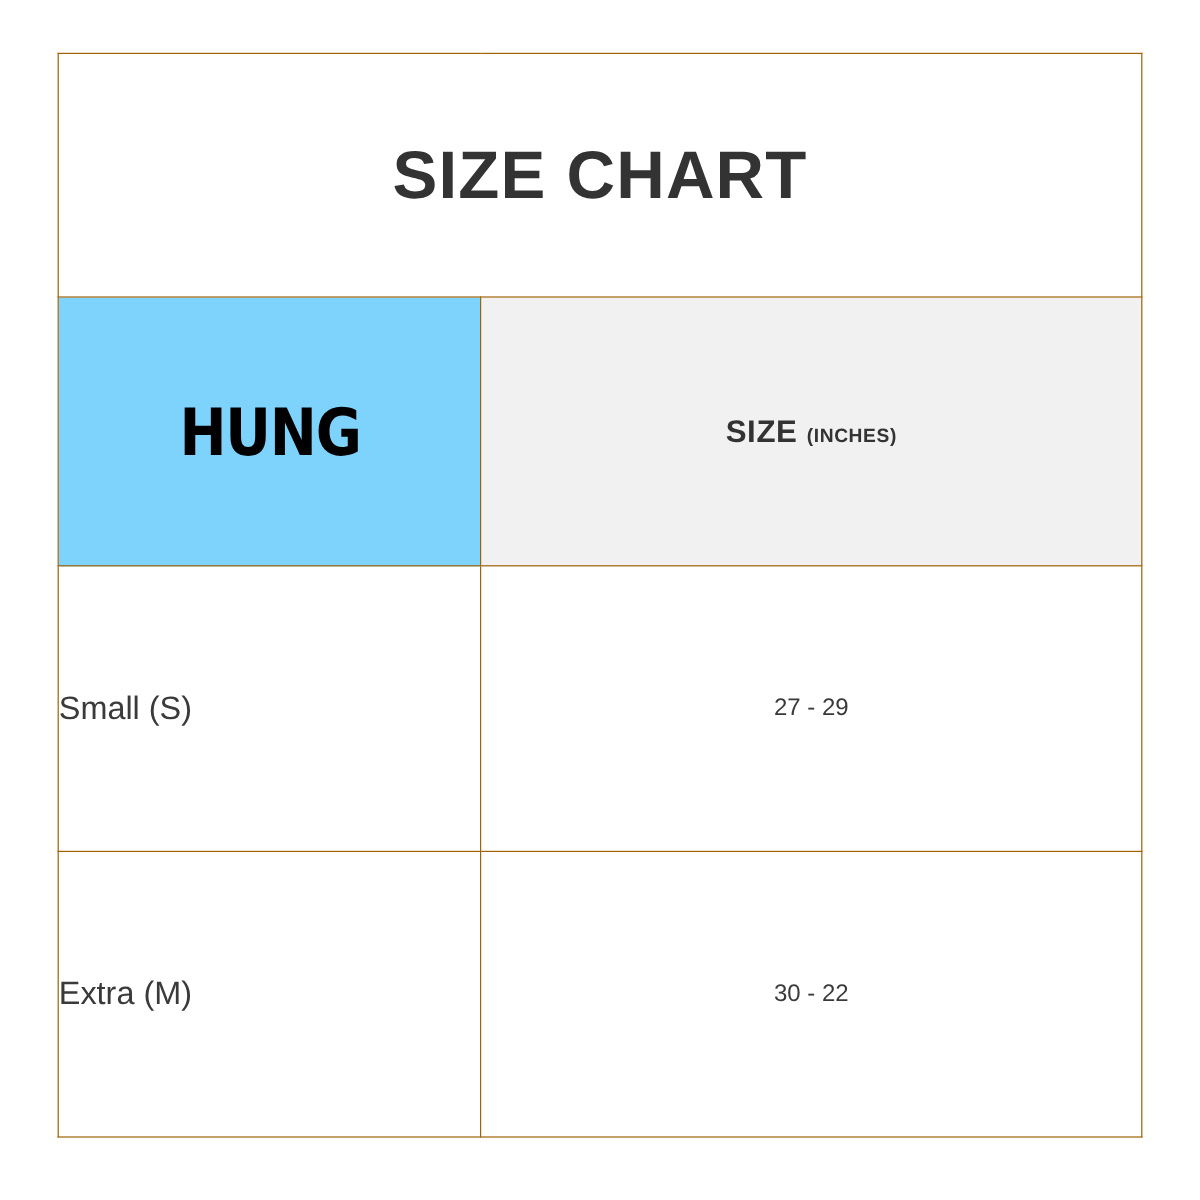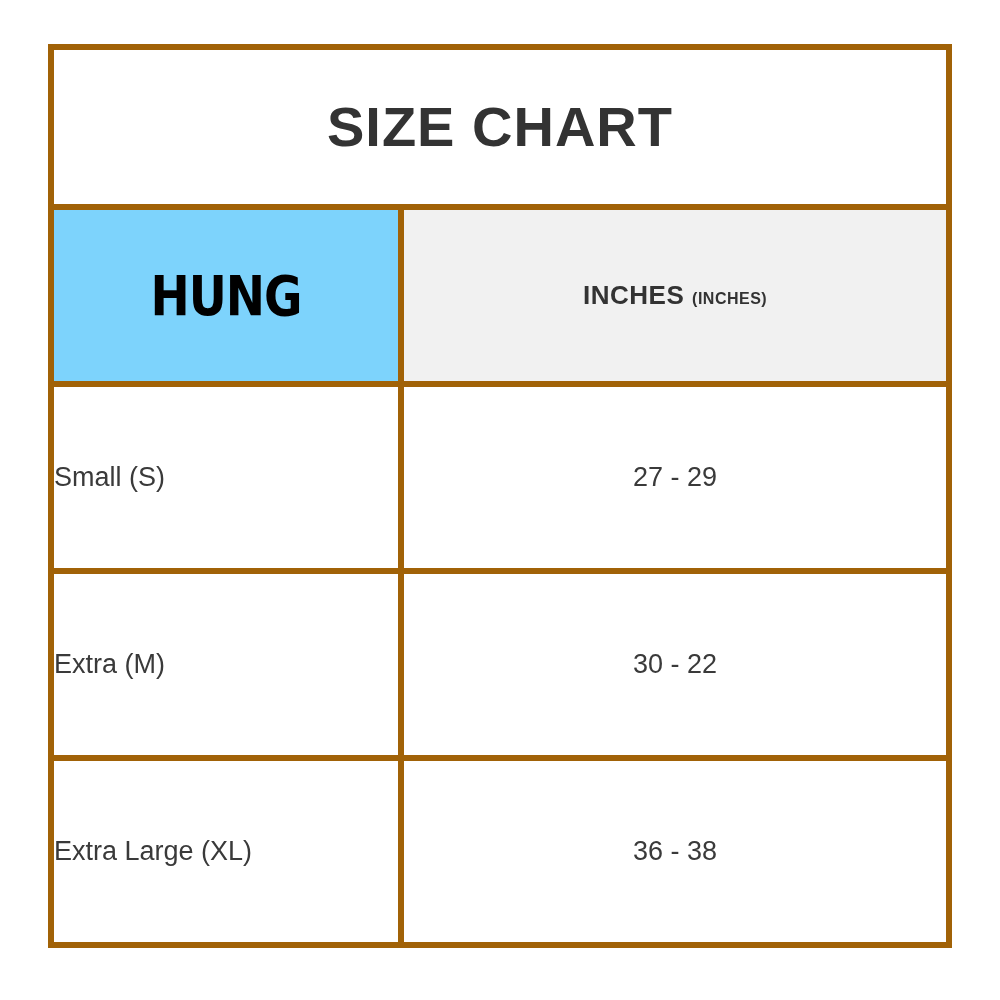--- a/index.html
+++ b/index.html
@@ -25,21 +25,21 @@
     height: 904px;
     box-sizing: border-box;
   }
   table.size-chart {
     width: 100%;
     height: 100%;
     border-collapse: collapse;
     table-layout: fixed;
   }
   table.size-chart td {
-    border: 6px solid #a16207;
+    border: 1px solid #a16207;
     padding: 0;
     vertical-align: middle;
   }
   .title-cell {
     text-align: center;
     height: 133px;
   }
   .title-text {
     font-size: 56px;
     font-weight: bold;
@@ -78,21 +78,21 @@
   .data-row td {
     height: 156px;
   }
   .size-name {
     font-size: 27px;
     color: #3a3a3a;
     padding-left: 34px;
     border-radius: 10px;
   }
   .size-value {
-    font-size: 27px;
+    font-size: 20px;
     color: #3a3a3a;
     text-align: center;
   }
   .col-left { width: 39%; }
   .col-right { width: 61%; }
 </style>
 </head>
 <body>
 
 <div class="page">
@@ -106,32 +106,28 @@
         <tr>
           <td class="title-cell" colspan="2">
             <span class="title-text">SIZE CHART</span>
           </td>
         </tr>
         <tr class="header-row">
           <td class="brand-cell">
             <span class="brand-logo">HUNG</span>
           </td>
           <td class="header-label">
-            <span>INCHES</span>
+            <span>SIZE</span>
             <span class="unit">(INCHES)</span>
           </td>
         </tr>
         <tr class="data-row">
           <td class="size-name">Small (S)</td>
           <td class="size-value">27 - 29</td>
         </tr>
         <tr class="data-row">
           <td class="size-name">Extra (M)</td>
           <td class="size-value">30 - 22</td>
         </tr>
-        <tr class="data-row">
-          <td class="size-name">Extra Large (XL)</td>
-          <td class="size-value">36 - 38</td>
-        </tr>
       </tbody>
     </table>
   </div>
 </div>
 
 </body></html>

